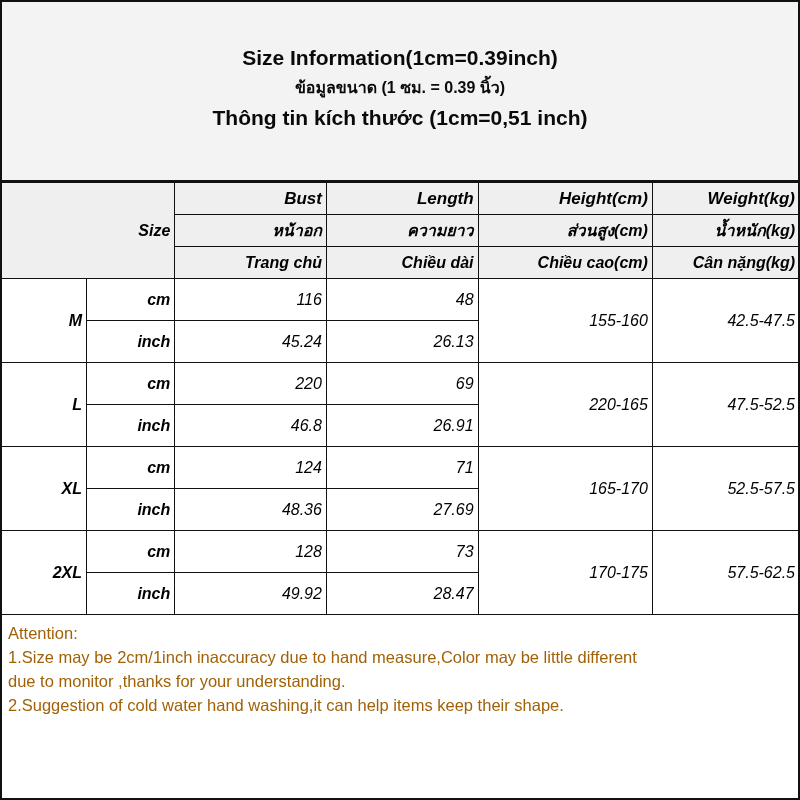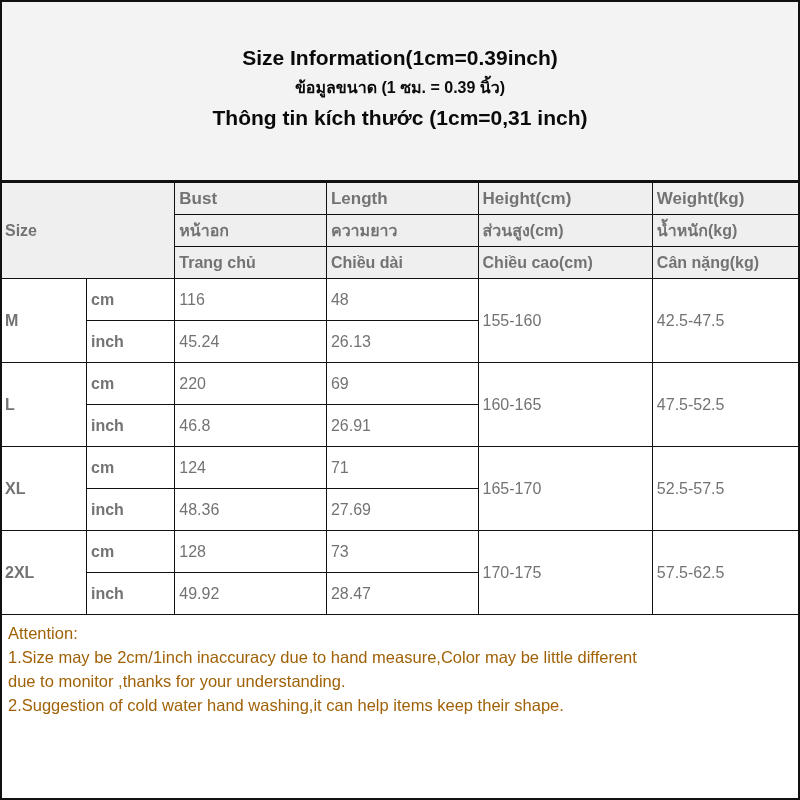--- a/index.html
+++ b/index.html
@@ -164,26 +164,27 @@
   .title-area .line.th { font-size: 16px; }
 
   
   table.size-table {
     border-collapse: collapse;
     width: 800px;
     table-layout: fixed;
   }
   table.size-table td, table.size-table th {
     border: 1px solid #111;
-    text-align: left;
+    text-align: right;
     vertical-align: middle;
     font-size: 16px;
-    color: #737373;
+    color: #000000;
     padding: 2px 4px;
     box-sizing: border-box;
+    font-style: italic;
   }
   .c-size   { width: 76px; }
   .c-unit   { width: 78px; }
   .c-bust   { width: 134px; }
   .c-length { width: 134px; }
   .c-height { width: 154px; }
   .c-weight { width: 130px; }
 
   .hdr-size {
     background: #efefef;
@@ -236,21 +237,21 @@
 <body>
 
 <div class="page">
 
   <div class="top-band">
 
 
     <div class="title-area">
       <div class="line">Size Information(1cm=0.39inch)</div>
       <div class="line th">ข้อมูลขนาด (1 ซม. = 0.39 นิ้ว)</div>
-      <div class="line">Thông tin kích thước (1cm=0,31 inch)</div>
+      <div class="line">Thông tin kích thước (1cm=0,51 inch)</div>
     </div>
 
   </div>
 
   <table class="size-table">
     <colgroup>
       <col class="c-size">
         <col class="c-unit">
         <col class="c-bust">
         <col class="c-length">
@@ -290,21 +291,21 @@
         <td class="unit">inch</td>
         <td class="val">45.24</td>
         <td class="val">26.13</td>
       </tr>
 
       <tr class="data-row">
         <td class="size-label" rowspan="2">L</td>
         <td class="unit">cm</td>
         <td class="val">220</td>
         <td class="val">69</td>
-        <td class="span-val" rowspan="2">160-165</td>
+        <td class="span-val" rowspan="2">220-165</td>
         <td class="span-val" rowspan="2">47.5-52.5</td>
       </tr>
       <tr class="data-row">
         <td class="unit">inch</td>
         <td class="val">46.8</td>
         <td class="val">26.91</td>
       </tr>
 
       <tr class="data-row">
         <td class="size-label" rowspan="2">XL</td>

